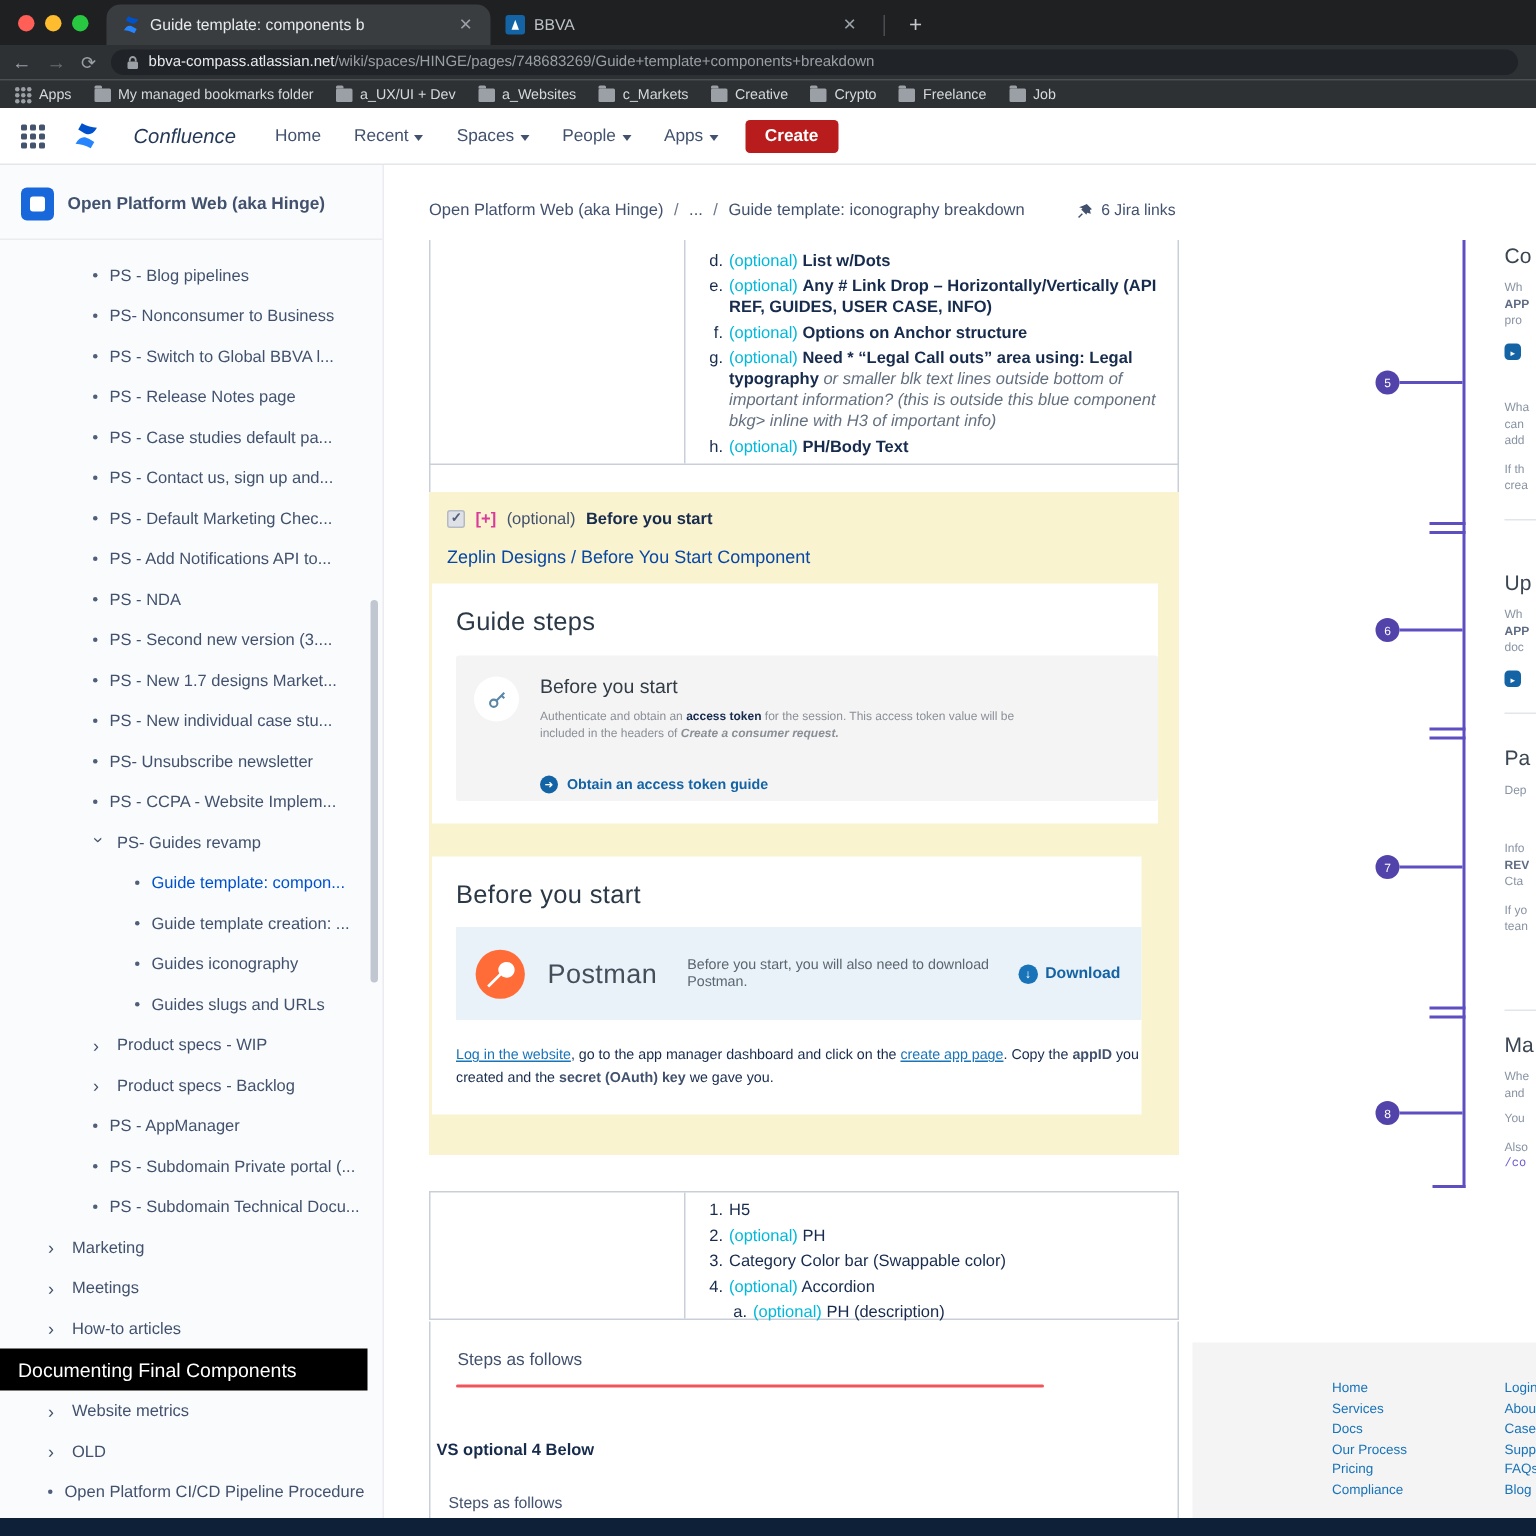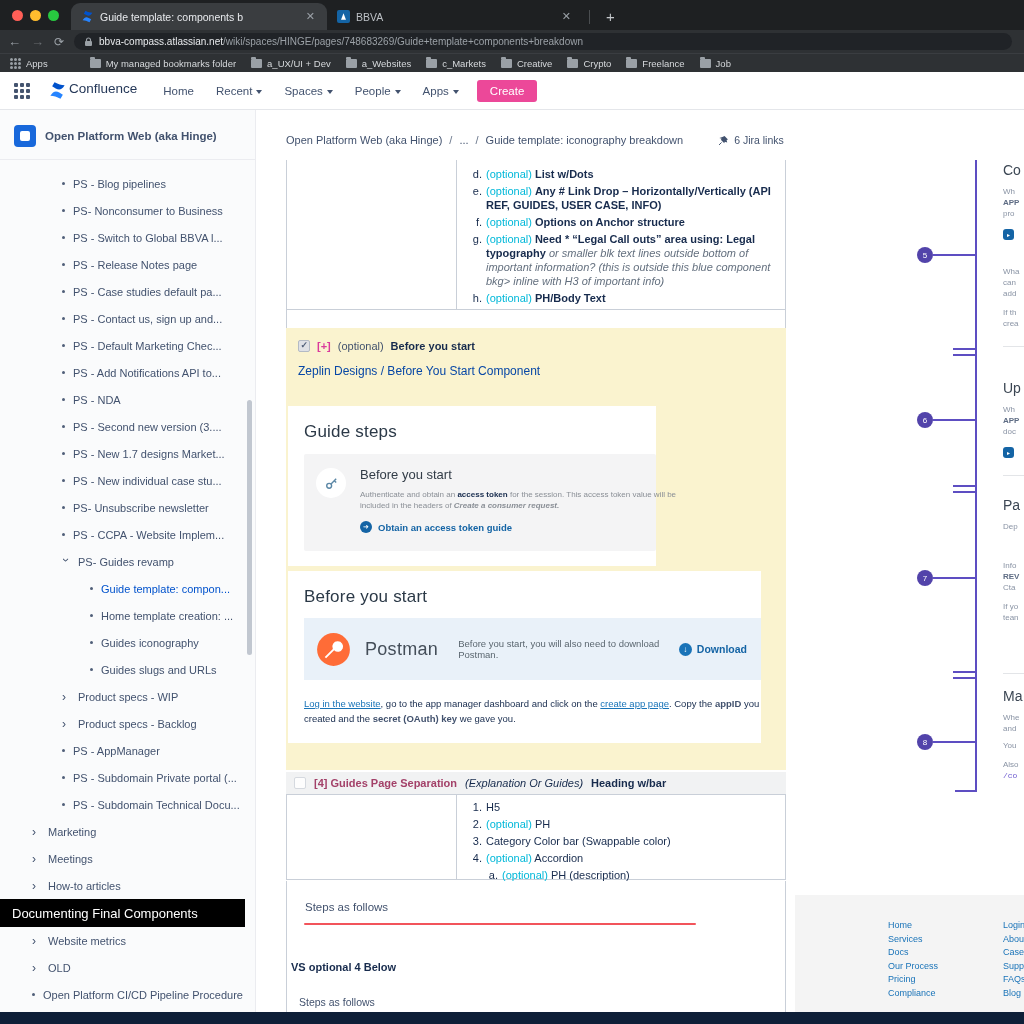--- a/index.html
+++ b/index.html
@@ -36,27 +36,27 @@
   .bm-item { display:flex; align-items:center; gap:5px; font-size:9.5px; color:#d6d9dc; white-space:nowrap; }
   .bm-grid { display:grid; grid-template-columns:repeat(3,3px); grid-gap:1px; }
   .bm-grid i { width:3px; height:3px; background:#9aa0a6; border-radius:50%; }
   .folder { width:11px; height:9px; background:#9aa0a6; border-radius:1px; position:relative; }
   .folder:before { content:""; position:absolute; top:-2px; left:0; width:5px; height:2px; background:#9aa0a6; border-radius:1px 1px 0 0; }
 
   
   .appbar { height:38px; background:#fff; display:flex; align-items:center; padding:0 14px; gap:18px; border-bottom:1px solid #e4e6ea; }
   .grid9 { display:grid; grid-template-columns:repeat(3,4px); grid-gap:2px; }
   .grid9 i { width:4px; height:4px; background:#44546f; border-radius:1px; }
-  .brand { display:flex; align-items:flex-start; gap:2px; }
+  .brand { display:flex; align-items:center; gap:22px;font-style:italic; }
   .brand svg { width:19px; height:19px; }
   .brand .brand-name { font-size:13.5px; color:#253858; font-weight:500; }
   .topnav { display:flex; align-items:center; gap:22px; margin-left:8px; }
   .topnav .nav-item { font-size:11.5px; color:#42526e; display:flex; align-items:center; gap:4px; }
   .caret { width:0; height:0; border-left:3.5px solid transparent; border-right:3.5px solid transparent; border-top:4px solid #42526e; margin-top:2px; }
-  .create-btn { background:#ec4899; color:#fff; font-size:11.5px; font-weight:400; border:none; border-radius:3px; padding:5px 13px; }
+  .create-btn { background:#b91c1c; color:#fff; font-size:11.5px; font-weight:700; border:none; border-radius:3px; padding:5px 13px; }
 
   
   #shell { position:absolute; top:110px; left:0; right:0; bottom:0; display:flex;justify-content:flex-end; }
   #sidebar { width:256px; background:#fafbfc; border-right:1px solid #ebecf0; position:relative; overflow:hidden; }
   .space-head { padding:15px 14px 12px 14px; display:flex; align-items:center; gap:9px; border-bottom:1px solid #ebecf0; }
   .space-icon { width:22px; height:22px; border-radius:4px; background:#1868DB; position:relative; flex:0 0 auto; }
   .space-icon:after { content:""; position:absolute; left:6px; top:6px; width:10px; height:10px; background:#fff; border-radius:2px; }
   .space-title { font-size:11.5px; font-weight:bold; color:#42526e; }
   .sb-list { padding-top:10px; }
   .sb-item { height:27px; display:flex; align-items:center; gap:8px; font-size:11px; color:#42526e; }
@@ -98,28 +98,28 @@
   .chk { width:12px; height:12px; border-radius:2px; flex:0 0 auto; position:relative; }
   .chk.checked { background:#dfe1e6; border:1px solid #b3bac5; }
   .chk.checked:after { content:"✓"; position:absolute; left:1.5px; top:-1px; font-size:9px; color:#505f79; font-weight:bold; }
   .chk.empty { background:#fdfdfd; border:1px solid #d5d9df; }
   .opt-row { position:absolute; top:12px; left:12px; display:flex; align-items:center; gap:7px; font-size:11px; color:#42526e; }
   .opt-row .tag { color:#DA3A9C; font-weight:bold; }
   .opt-row .ttl { font-weight:bold; color:#172B4D; }
   .zeplin { position:absolute; top:36px; left:12px; font-size:12px; font-weight:normal; color:#0747A6; }
 
   .card { position:absolute; background:#fff; left:2px; }
-  .card1 { top:78px; width:368px; height:160px; }
+  .card1 { top:61px; width:484px; height:160px; }
   .card2 { top:243px; width:473px; height:172px; }
   .card-title { font-size:17px; color:#2b3947; font-weight:400; letter-spacing:.2px; }
   .card1 .inner { margin-top:12px; background:#f4f4f5; border-radius:2px; padding:13px 16px 13px 56px; position:relative; height:97px; }
   .key-badge { position:absolute; left:12px; top:14px; width:30px; height:30px; background:#fff; border-radius:50%; display:flex; align-items:center; justify-content:center; }
   .inner h4 { font-size:13px; color:#323c47; font-weight:500; margin-bottom:7px; }
   .inner p { font-size:8px; line-height:11px; color:#8a8f96; width:345px; }
-  .guide-link { display:flex; align-items:center; gap:6px; margin-top:10px; }
+  .guide-link { display:flex; align-items:center; gap:6px; margin-top:23px; }
   .blue-circ { width:12px; height:12px; border-radius:50%; background:#1464A5; color:#fff; font-size:7px; display:flex; align-items:center; justify-content:center; flex:0 0 auto; }
   .guide-link span.lbl { font-size:9.5px; font-weight:bold; color:#1464A5; }
 
   .banner { margin-top:11px; background:#E9F1F9; height:62px; display:flex; align-items:center; padding:0 14px 0 12px; gap:14px; }
   .postman-logo { width:35px; height:35px; flex:0 0 auto; }
   .banner .pname { font-size:18px; color:#444e59; letter-spacing:.3px; margin-right:6px; }
   .banner .btxt { font-size:9.5px; color:#5b6770; flex:1; }
   .dl { display:flex; align-items:center; gap:5px; }
   .dl .blue-circ { width:13px; height:13px; font-size:8px; background:#1973B8; }
   .dl .lbl { font-size:10.5px; font-weight:bold; color:#1464A5; }
@@ -217,21 +217,21 @@
           <i></i>
           <i></i>
           <i></i>
           <i></i>
           <i></i>
           <i></i>
           <i></i>
         </span>
       <span>Apps</span>
     </span>
-    <span id="bm-folders" style="display:flex;gap:15px;align-items:center;margin-left:27px;">
+    <span id="bm-folders" style="display:flex;gap:15px;align-items:center;">
         <span class="bm-item">
           <span class="folder"></span>
           <span>My managed bookmarks folder</span>
         </span>
         <span class="bm-item">
           <span class="folder"></span>
           <span>a_UX/UI + Dev</span>
         </span>
         <span class="bm-item">
           <span class="folder"></span>
@@ -370,21 +370,21 @@
           <div class="sb-item lvl2">
             <span class="chev open">›</span>
             <span>PS- Guides revamp</span>
           </div>
           <div class="sb-item lvl3 active">
             <span class="dot"></span>
             <span>Guide template: compon...</span>
           </div>
           <div class="sb-item lvl3">
             <span class="dot"></span>
-            <span>Home template creation: ...</span>
+            <span>Guide template creation: ...</span>
           </div>
           <div class="sb-item lvl3">
             <span class="dot"></span>
             <span>Guides iconography</span>
           </div>
           <div class="sb-item lvl3">
             <span class="dot"></span>
             <span>Guides slugs and URLs</span>
           </div>
           <div class="sb-item lvl2">
@@ -518,26 +518,20 @@
             <span class="btxt">Before you start, you will also need to download Postman.</span>
             <span class="dl">
               <span class="blue-circ">↓</span>
               <span class="lbl">Download</span>
             </span>
           </div>
           <p class="body"><span class="seg-link">Log in the website</span><span class="seg-plain">, go to the app manager dashboard and click on the </span><span class="seg-link">create app page</span><span class="seg-plain">.  Copy the </span><span class="seg-bold">appID</span><span class="seg-plain"> you created and the </span><span class="seg-bold">secret (OAuth) key</span><span class="seg-plain"> we gave you.</span></p>
         </div>
       </div>
 
-      <div class="sec4">
-        <span class="chk empty"></span>
-        <span class="s-title">[4] Guides Page Separation</span>
-        <span class="s-sub">(Explanation Or Guides)</span>
-        <span class="s-suf">Heading w/bar</span>
-      </div>
 
       <div class="tborder t2">
         <div class="coldiv"></div>
         <div class="cell-list" id="numbered-list" style="top:5px;">
             <div class="li-row">
               <span class="mk">1.</span>
               <span><span class="seg-plain">H5</span></span>
             </div>
             <div class="li-row">
               <span class="mk">2.</span>

